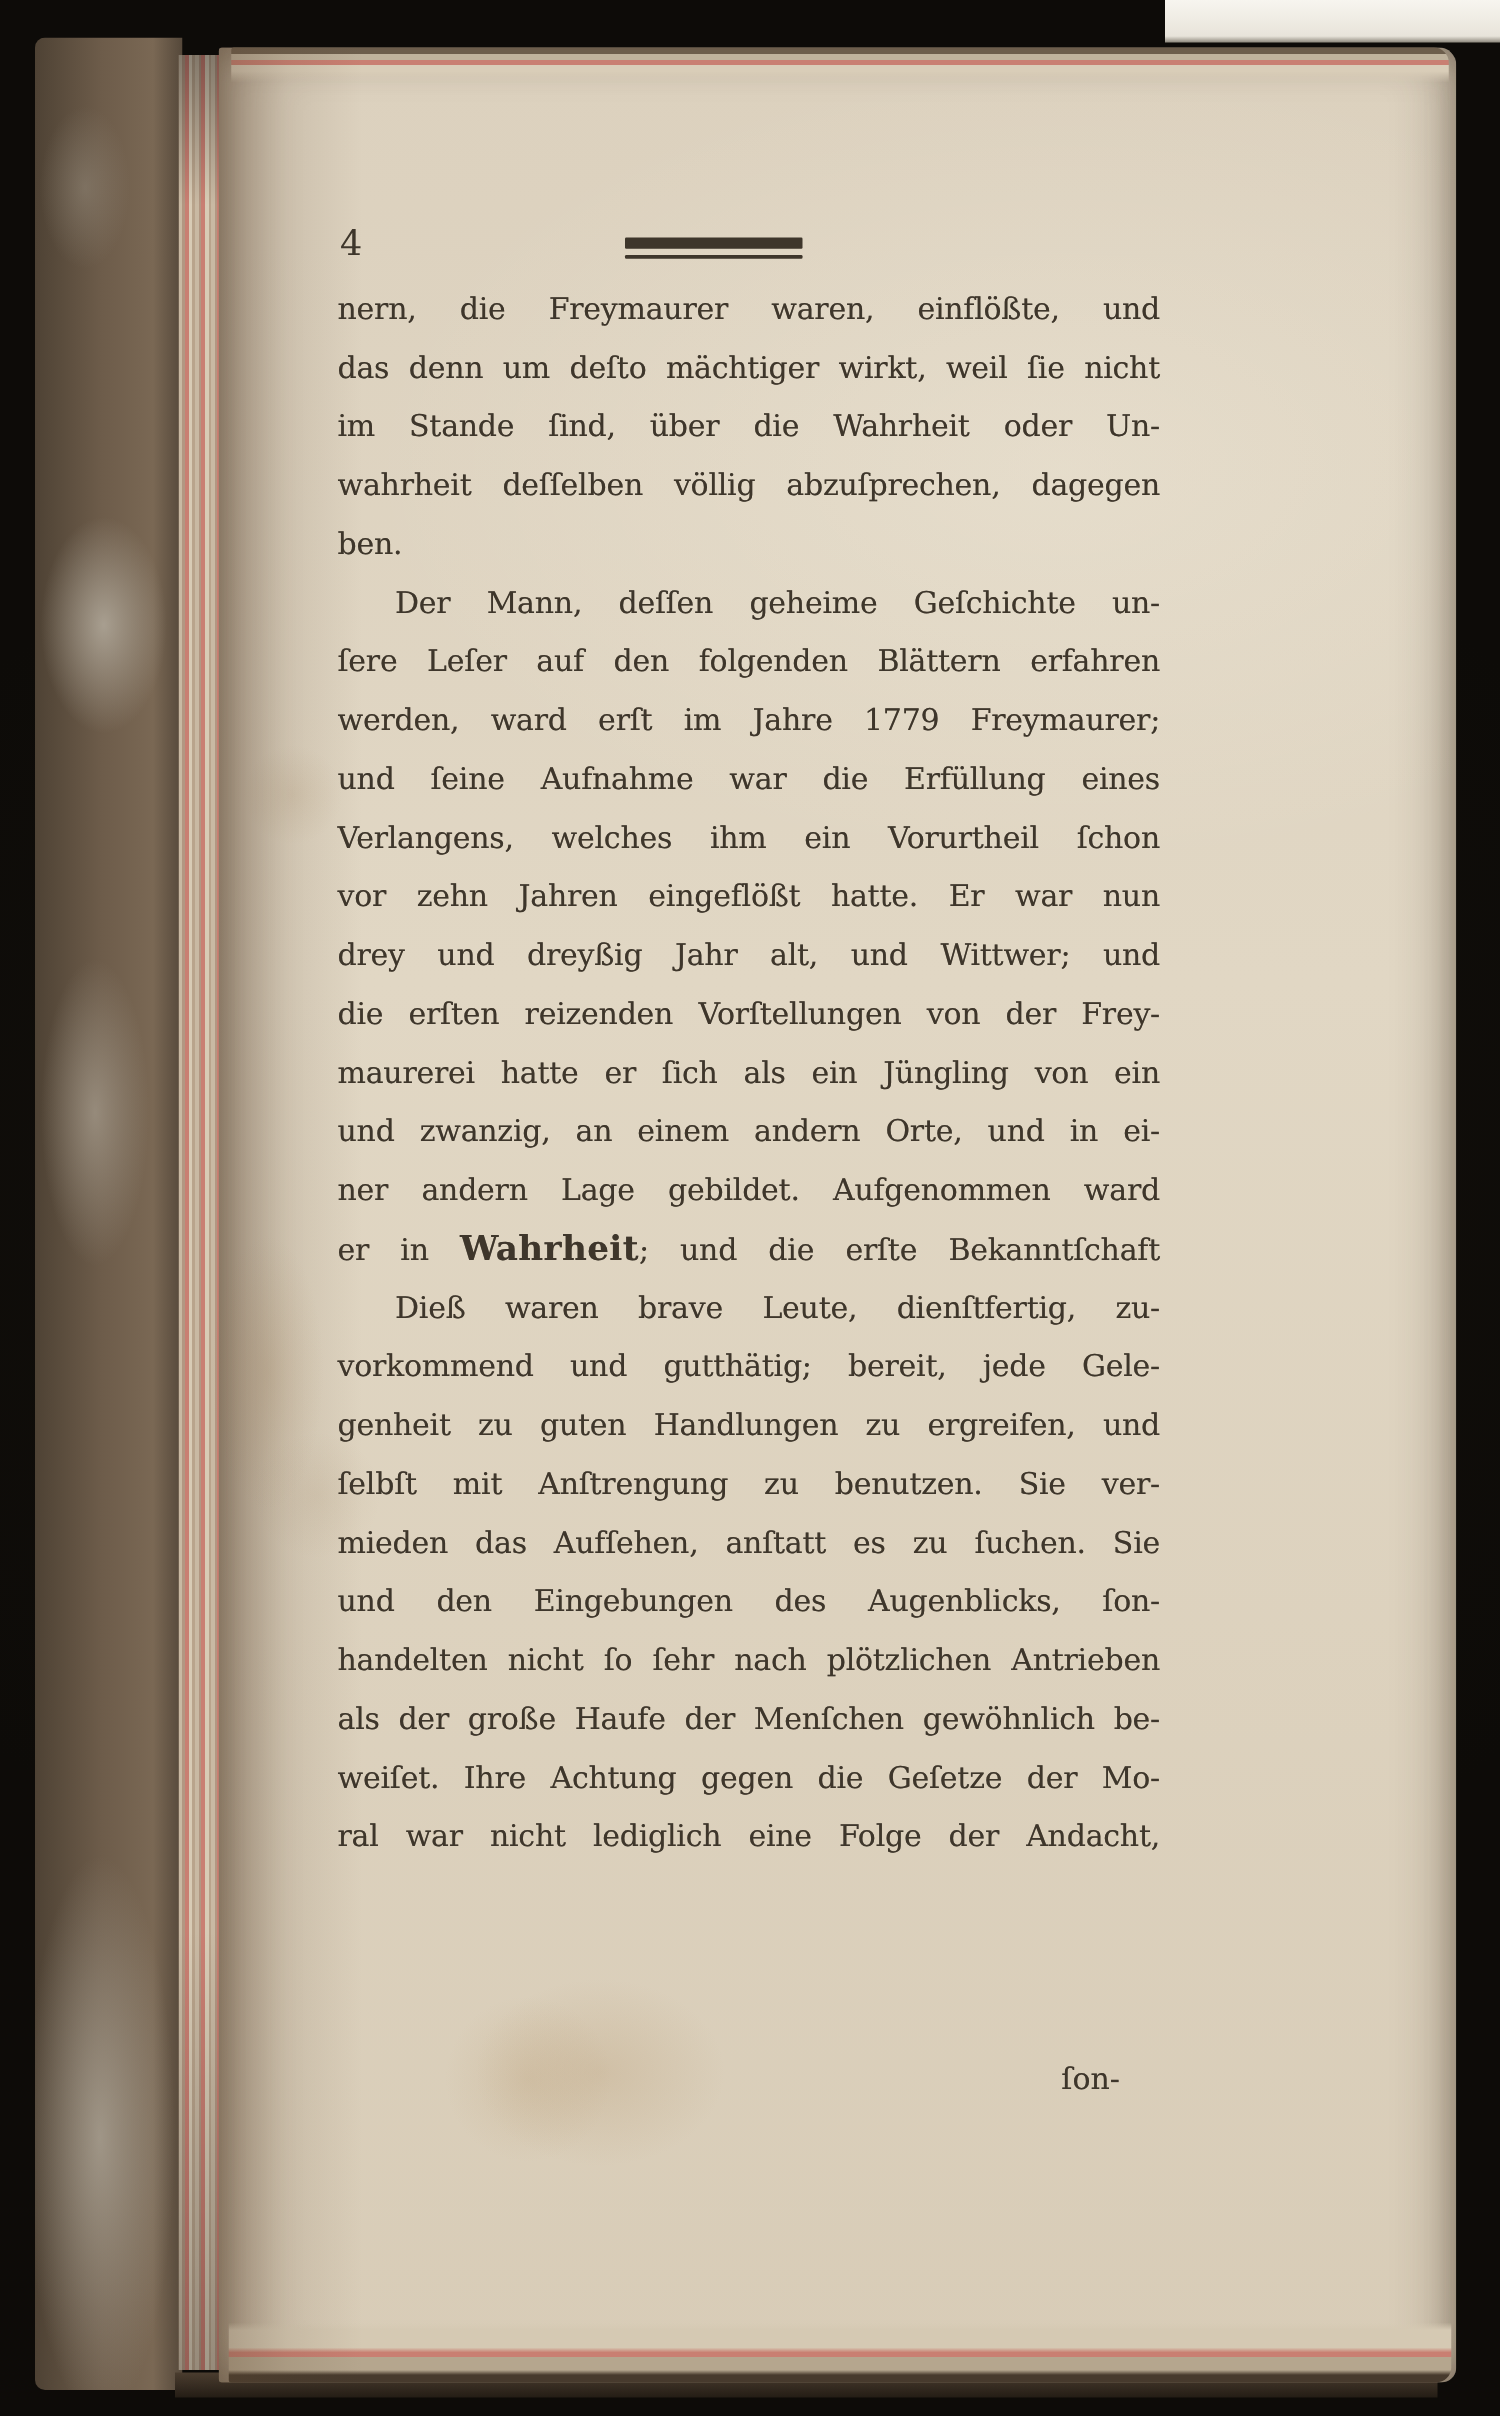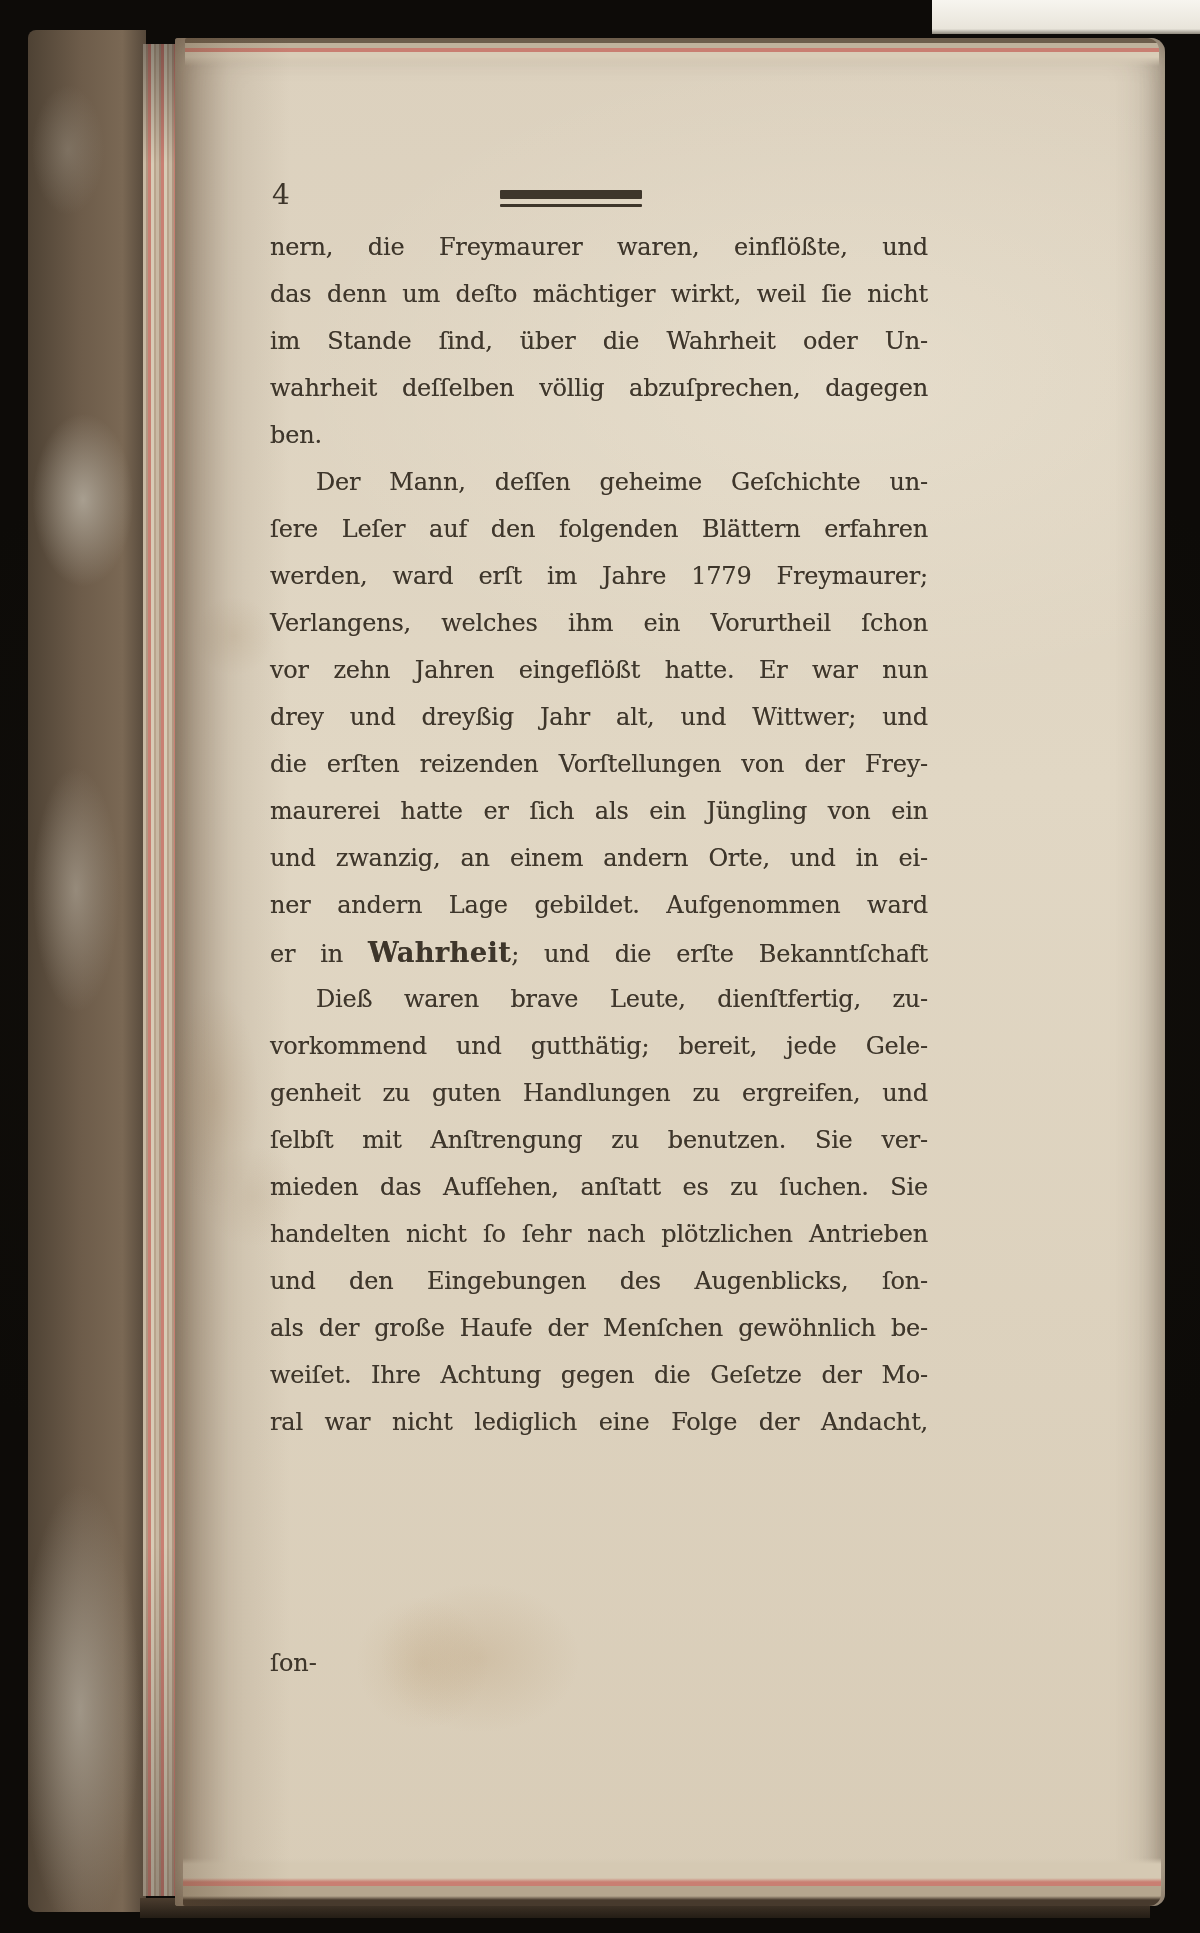--- a/index.html
+++ b/index.html
@@ -113,21 +113,21 @@
     letter-spacing: -0.2px;
     color: var(--color-ink, #3e362b);
     text-shadow: 0 0 0.5px rgba(62,54,43,0.55);
   }
   .line { height: 47px; text-align: justify; text-align-last: justify; white-space: nowrap; }
   .line.par-end { text-align-last: left; }
   .line.indent { text-indent: 46px; }
   .em { font-size: 1.14em; font-weight: bold; letter-spacing: 0.3px; }
   .catchword-line {
     position: absolute; left: 95px; top: 1602px; width: 658px; height: 47px;
-    line-height: 47px; text-align: left; padding-right: 32px; box-sizing: border-box;
+    line-height: 47px; text-align: right; padding-right: 32px; box-sizing: border-box;
     font-size: 24px; color: var(--color-ink, #3e362b);
     text-shadow: 0 0 0.5px rgba(62,54,43,0.55);
   }
 </style>
 </head>
 <body>
 
 <div class="photo">
   <div class="white-strip"></div>
   <div class="spine"></div>
@@ -149,35 +149,36 @@
 
     <div class="text-block">
         <div class="line">nern, die Freymaurer waren, einflößte, und</div>
         <div class="line">das denn um deſto mächtiger wirkt, weil ſie nicht</div>
         <div class="line">im Stande ſind, über die Wahrheit oder Un-</div>
         <div class="line">wahrheit deſſelben völlig abzuſprechen, dagegen</div>
         <div class="line par-end">ben.</div>
         <div class="line indent">Der Mann, deſſen geheime Geſchichte un-</div>
         <div class="line">ſere Leſer auf den folgenden Blättern erfahren</div>
         <div class="line">werden, ward erſt im Jahre 1779 Freymaurer;</div>
+        <div class="line">und ſeine Aufnahme war die Erfüllung eines</div>
         <div class="line">Verlangens, welches ihm ein Vorurtheil ſchon</div>
         <div class="line">vor zehn Jahren eingeflößt hatte. Er war nun</div>
         <div class="line">drey und dreyßig Jahr alt, und Wittwer; und</div>
         <div class="line">die erſten reizenden Vorſtellungen von der Frey-</div>
         <div class="line">maurerei hatte er ſich als ein Jüngling von ein</div>
         <div class="line">und zwanzig, an einem andern Orte, und in ei-</div>
         <div class="line">ner andern Lage gebildet. Aufgenommen ward</div>
         <div class="line">er in <span class="em">Wahrheit</span>; und die erſte Bekanntſchaft</div>
         <div class="line indent">Dieß waren brave Leute, dienſtfertig, zu-</div>
         <div class="line">vorkommend und gutthätig; bereit, jede Gele-</div>
         <div class="line">genheit zu guten Handlungen zu ergreifen, und</div>
         <div class="line">ſelbſt mit Anſtrengung zu benutzen. Sie ver-</div>
         <div class="line">mieden das Aufſehen, anſtatt es zu ſuchen. Sie</div>
+        <div class="line">und den Eingebungen des Augenblicks, ſon-</div>
         <div class="line">handelten nicht ſo ſehr nach plötzlichen Antrieben</div>
-        <div class="line">und den Eingebungen des Augenblicks, ſon-</div>
         <div class="line">als der große Haufe der Menſchen gewöhnlich be-</div>
         <div class="line">weiſet. Ihre Achtung gegen die Geſetze der Mo-</div>
         <div class="line">ral war nicht lediglich eine Folge der Andacht,</div>
       </div>
 
     <div class="catchword-line">
       <span>ſon-</span>
     </div>
   </div>
 </div>

